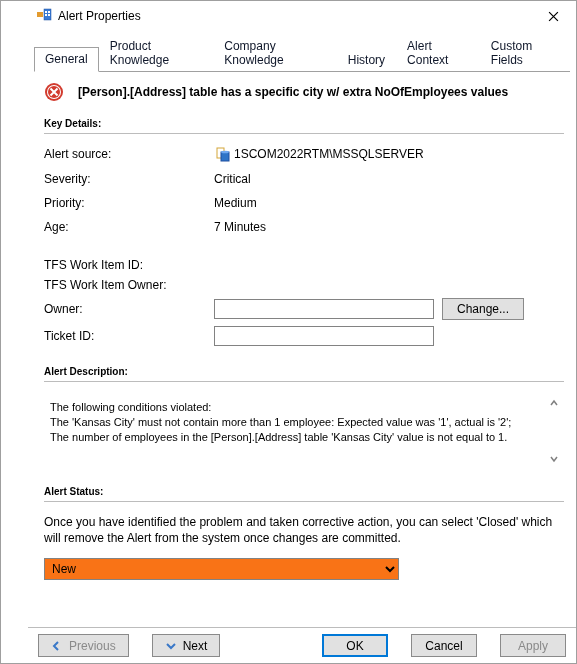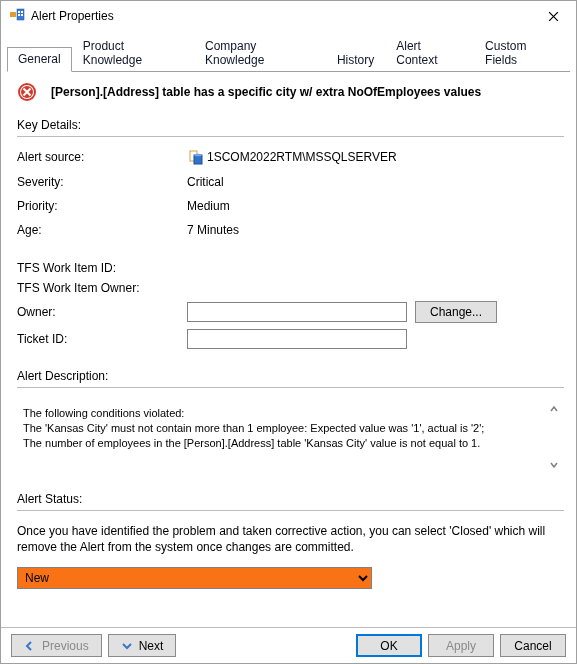--- a/index.html
+++ b/index.html
@@ -11,20 +11,21 @@
     background: #fff;
   }
   .window {
     width: 577px;
     height: 664px;
     box-sizing: border-box;
     border: 1px solid #9f9f9f;
     background: #fff;
     display: flex;
     flex-direction: column;
+    padding-left: 27px;
   }
   .titlebar {
     height: 30px;
     display: flex;
     align-items: center;
     padding: 0 0 0 8px;
     box-sizing: border-box;
     background: #fff;
   }
   .titlebar-icon {
@@ -88,22 +89,22 @@
     width: 20px;
     height: 20px;
     margin-right: 14px;
     flex-shrink: 0;
   }
   .alert-title {
     font-weight: bold;
     font-size: 12px;
   }
   .section-heading {
-    font-weight: normal;
-    font-size: 12px;
+    font-weight: bold;
+    font-size: 10px;
     margin-bottom: 2px;
   }
   .hr {
     border: none;
     border-top: 1px solid #bcbcbc;
     margin: 2px 0 12px 0;
   }
   .kv-row {
     display: flex;
     align-items: center;
@@ -183,21 +184,21 @@
     background: #f97316;
     font-family: inherit;
     font-size: 12px;
     padding: 0 3px;
   }
   .bottom-bar {
     border-top: 1px solid #bcbcbc;
     padding: 6px 10px;
     display: flex;
     align-items: center;
-    gap: 6px;
+    gap: 23px;
   }
   .nav-btn, .action-btn {
     height: 23px;
     border: 1px solid #8a8a8a;
     background: #e1e1e1;
     font-family: inherit;
     font-size: 12px;
     padding: 0 12px;
     display: inline-flex;
     align-items: center;
@@ -344,17 +345,17 @@
       <span>Previous</span>
     </button>
     <button class="nav-btn">
       <svg class="arrow-svg" viewBox="0 0 12 12">
           <path d="M2 4 L6 8 L10 4" fill="none" stroke="#3a78c8" stroke-width="2"></path>
         </svg>
       <span>Next</span>
     </button>
     <span class="spacer"></span>
     <button class="action-btn default">OK</button>
+    <button class="action-btn">Cancel</button>
     <button class="action-btn" disabled="">Apply</button>
-    <button class="action-btn">Cancel</button>
   </div>
 
 </div>
 
 </body></html>

